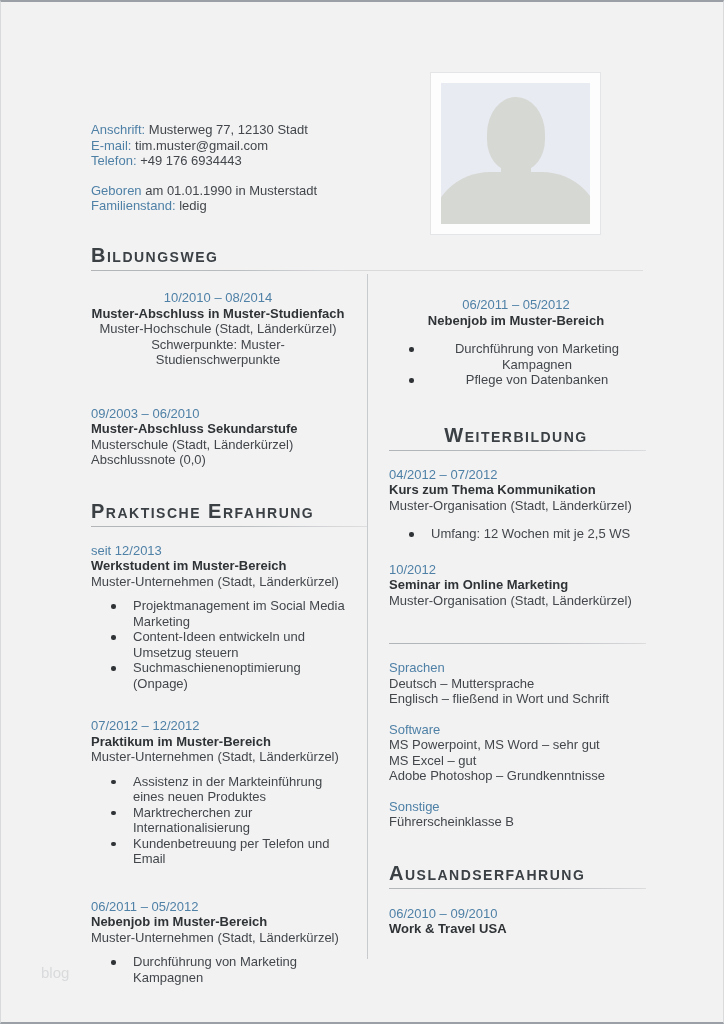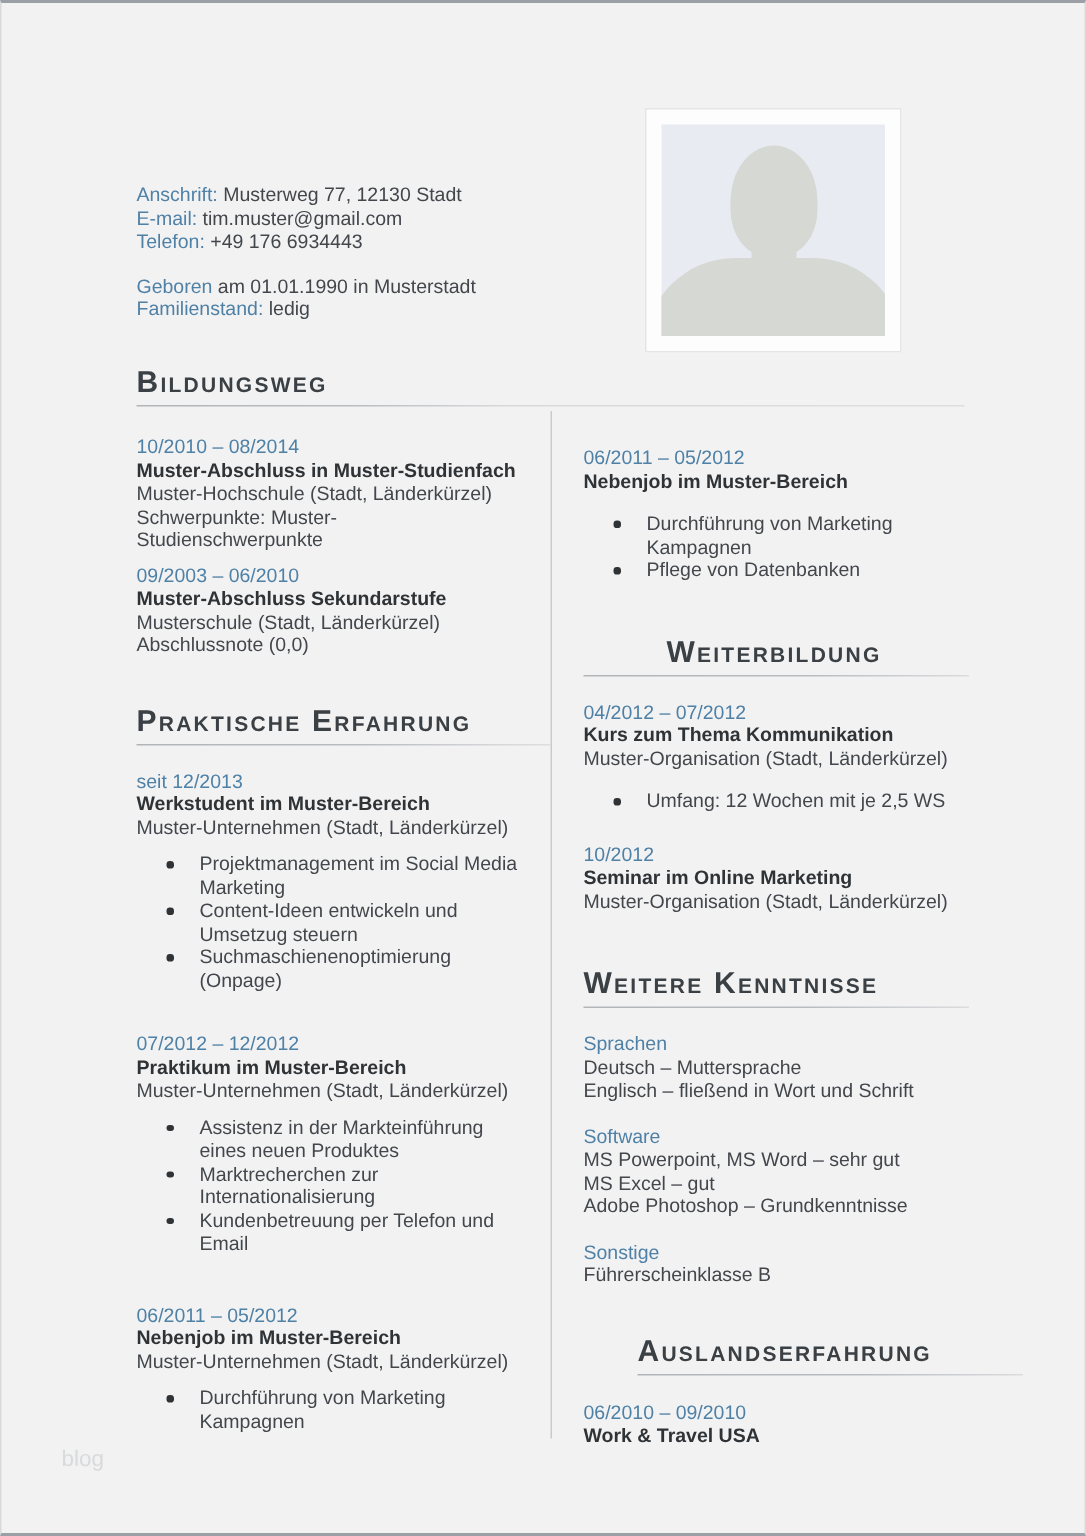--- a/index.html
+++ b/index.html
@@ -94,23 +94,23 @@
     width:4.5px;height:4.5px;border-radius:50%;background:var(--strong);
   }
   .inner-head{margin-top:30px;}
   .rule-left{background:linear-gradient(to right,#b2b5b8 0px,#b9bcbf 150px,#d7d9db 250px,#dcdee0 100%);}
   .grp .glabel{color:var(--accent);}
   .watermark{
     position:absolute;left:40px;top:962px;
     font-size:15px;color:#d9dadb;
   }
   
-  .pt8{padding-top:8px;}
+  .pt8{padding-top:8px;text-align:center;}
   .mt16{margin-top:16px;}.mt17{margin-top:17px;}.mt20{margin-top:20px;}
-  .mt26{margin-top:8px;}.mt27{margin-top:27px;}.mt30{margin-top:30px;}
+  .mt26{margin-top:38px;}.mt27{margin-top:27px;}.mt30{margin-top:30px;}
   .mt32{margin-top:32px;}.mt34{margin-top:34px;text-align:center;}.mt35{margin-top:35px;}
   .mt15{margin-top:15px;}
 </style>
 </head>
 <body>
 
 <div class="page">
 
 
   <div class="contact">
@@ -215,21 +215,20 @@
       </ul>
     </div>
 
     <div class="entry mt20">
       <div class="date">10/2012</div>
       <div class="title">Seminar im Online Marketing</div>
       <div class="line">Muster-Organisation (Stadt, Länderkürzel)</div>
     </div>
 
     <div class="inner-head mt35" style="margin-top:35px;">
-      <h2 class="sec-title">Weitere Kenntnisse</h2>
       <div class="sec-rule rule-left" style="width:257px;"></div>
     </div>
 
     <div class="grp mt16">
       <div class="glabel">Sprachen</div>
       <div>Deutsch – Muttersprache</div>
       <div>Englisch – fließend in Wort und Schrift</div>
     </div>
 
     <div class="grp mt15">
@@ -237,21 +236,21 @@
       <div>MS Powerpoint, MS Word – sehr gut</div>
       <div>MS Excel – gut</div>
       <div>Adobe Photoshop –  Grundkenntnisse</div>
     </div>
 
     <div class="grp mt15">
       <div class="glabel">Sonstige</div>
       <div>Führerscheinklasse B</div>
     </div>
 
-    <div class="inner-head mt30" style="margin-top:30px;margin-left:36px;">
+    <div class="inner-head mt30" style="margin-top:30px;">
       <h2 class="sec-title">Auslandserfahrung</h2>
       <div class="sec-rule rule-left" style="width:257px;"></div>
     </div>
 
     <div class="entry mt17">
       <div class="date">06/2010 – 09/2010</div>
       <div class="title">Work &amp; Travel USA</div>
     </div>
 
   </div>

